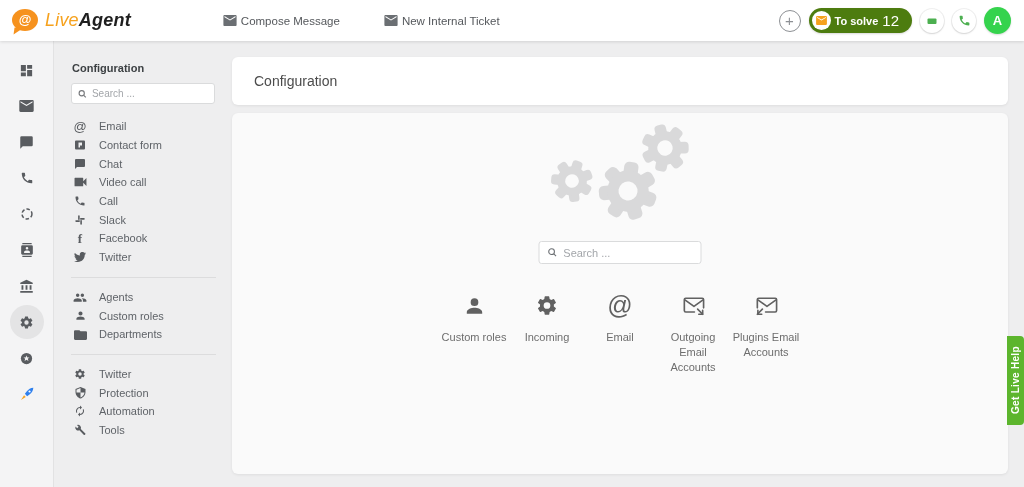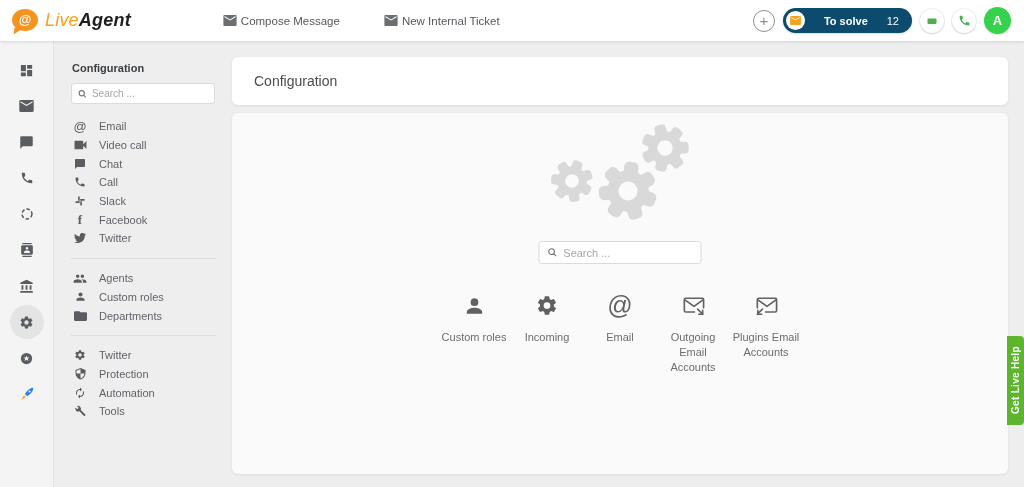--- a/index.html
+++ b/index.html
@@ -21,27 +21,27 @@
     border-left:8px solid #f6921e; border-bottom:7px solid transparent; transform:rotate(8deg); }
   .logo-text{ font-size:18px; letter-spacing:.2px;font-style:italic; }
   .logo-text .lv{ color:#f6a21e; font-weight:400; }
   .logo-text .ag{ color:#1f1f1f; font-weight:700; }
   .topbar-actions{ display:flex; gap:44px; margin-left:92px; }
   .tb-action{ display:flex; align-items:center; gap:4px; font-size:11.5px; color:#55585c; cursor:pointer; }
   .tb-action svg{ fill:#6b6f73; }
   .topbar-right{ margin-left:auto; margin-right:13px; display:flex; align-items:center; gap:8px; }
   .plus-btn{ width:22px; height:22px; border-radius:50%; border:1.5px solid #8d9094; color:#8d9094;
     font-size:15px; line-height:19px; text-align:center; font-weight:400; background:#fff; }
-  .tosolve{ height:25px; border-radius:13px; background:#0c4a6e; display:flex; align-items:center;
-    padding:0 13px 0 3px; gap:19px; box-shadow:0 1px 2px rgba(0,0,0,.15); }
+  .tosolve{ height:25px; border-radius:13px; background:#4d7c0f; display:flex; align-items:center;
+    padding:0 13px 0 3px; gap:4px; box-shadow:0 1px 2px rgba(0,0,0,.15); }
   .tosolve .env-circ{ width:19px; height:19px; border-radius:50%; background:#fff;
     display:flex; align-items:center; justify-content:center; }
   .tosolve .env-circ svg{ fill:#f6a21e; }
   .tosolve .lbl{ color:#fff; font-size:11px; font-weight:700; }
-  .tosolve .cnt{ color:#fff; font-size:11px; font-weight:400; }
+  .tosolve .cnt{ color:#fff; font-size:15px; font-weight:400; }
   .circ-btn{ width:24px; height:24px; border-radius:50%; background:#fff;
     box-shadow:0 0 0 1px rgba(0,0,0,.06), 0 1px 2px rgba(0,0,0,.12);
     display:flex; align-items:center; justify-content:center; }
   .avatar{ width:27px; height:27px; border-radius:50%; background:#35d34d; color:#fff;
     font-size:13px; font-weight:700; display:flex; align-items:center; justify-content:center;
     box-shadow:0 1px 2px rgba(0,0,0,.15); }
 
   
   .rail{ position:absolute; top:41px; left:0; bottom:0; width:54px; background:#f4f4f5;
     border-right:1px solid #e2e2e3; display:flex; flex-direction:column; align-items:center; padding-top:11px; }
@@ -216,33 +216,41 @@
 
   <div class="sb-menu">
     <div class="sb-item">
       <span class="ic">
           <span class="glyph" style="font-weight:400;font-size:13px;">@</span>
         </span>
       <span>Email</span>
     </div>
     <div class="sb-item">
       <span class="ic">
+          <svg width="12" height="12" viewBox="0 0 24 24">
+            <path d="M20 3H4a2 2 0 0 0-2 2v14a2 2 0 0 0 2 2h16a2 2 0 0 0 2-2V5a2 2 0 0 0-2-2zm-4 10h-4v4H9V7h7v6z"></path>
+          </svg>
+        </span>
+      <span>Contact form</span>
+    </div>
+    <div class="sb-item">
+      <span class="ic">
+          <svg width="12" height="12" viewBox="0 0 24 24">
+            <path d="M20 2H4a2 2 0 0 0-2 2v18l4-4h14a2 2 0 0 0 2-2V4a2 2 0 0 0-2-2z"></path>
+          </svg>
+        </span>
+      <span>Chat</span>
+    </div>
+    <div class="sb-item">
+      <span class="ic">
           <svg width="13" height="10" viewBox="0 0 24 18">
             <path d="M17 7.5V2a1 1 0 0 0-1-1H2a1 1 0 0 0-1 1v14a1 1 0 0 0 1 1h14a1 1 0 0 0 1-1v-5.5l6 6v-15l-6 6z"></path>
           </svg>
         </span>
       <span>Video call</span>
-    </div>
-    <div class="sb-item">
-      <span class="ic">
-          <svg width="12" height="12" viewBox="0 0 24 24">
-            <path d="M20 2H4a2 2 0 0 0-2 2v18l4-4h14a2 2 0 0 0 2-2V4a2 2 0 0 0-2-2z"></path>
-          </svg>
-        </span>
-      <span>Chat</span>
     </div>
     <div class="sb-item">
       <span class="ic">
           <svg width="12" height="12" viewBox="0 0 24 24">
             <path d="M6.62 10.79a15.15 15.15 0 0 0 6.59 6.59l2.2-2.2a1 1 0 0 1 1.02-.25c1.12.37 2.33.57 3.57.57a1 1 0 0 1 1 1V20a1 1 0 0 1-1 1C10.07 21 3 13.93 3 4a1 1 0 0 1 1-1h3.5a1 1 0 0 1 1 1c0 1.25.2 2.45.57 3.57a1 1 0 0 1-.25 1.02l-2.2 2.2z"></path>
           </svg>
         </span>
       <span>Call</span>
     </div>
     <div class="sb-item">

